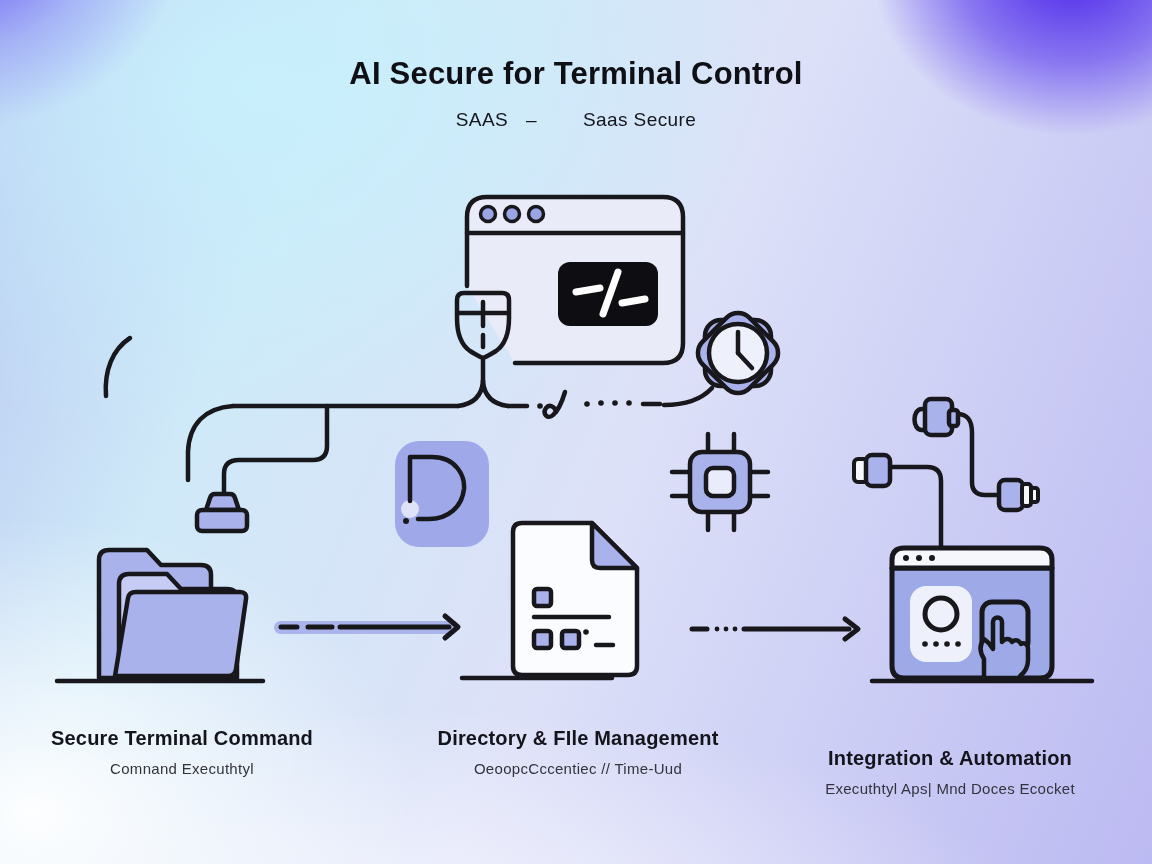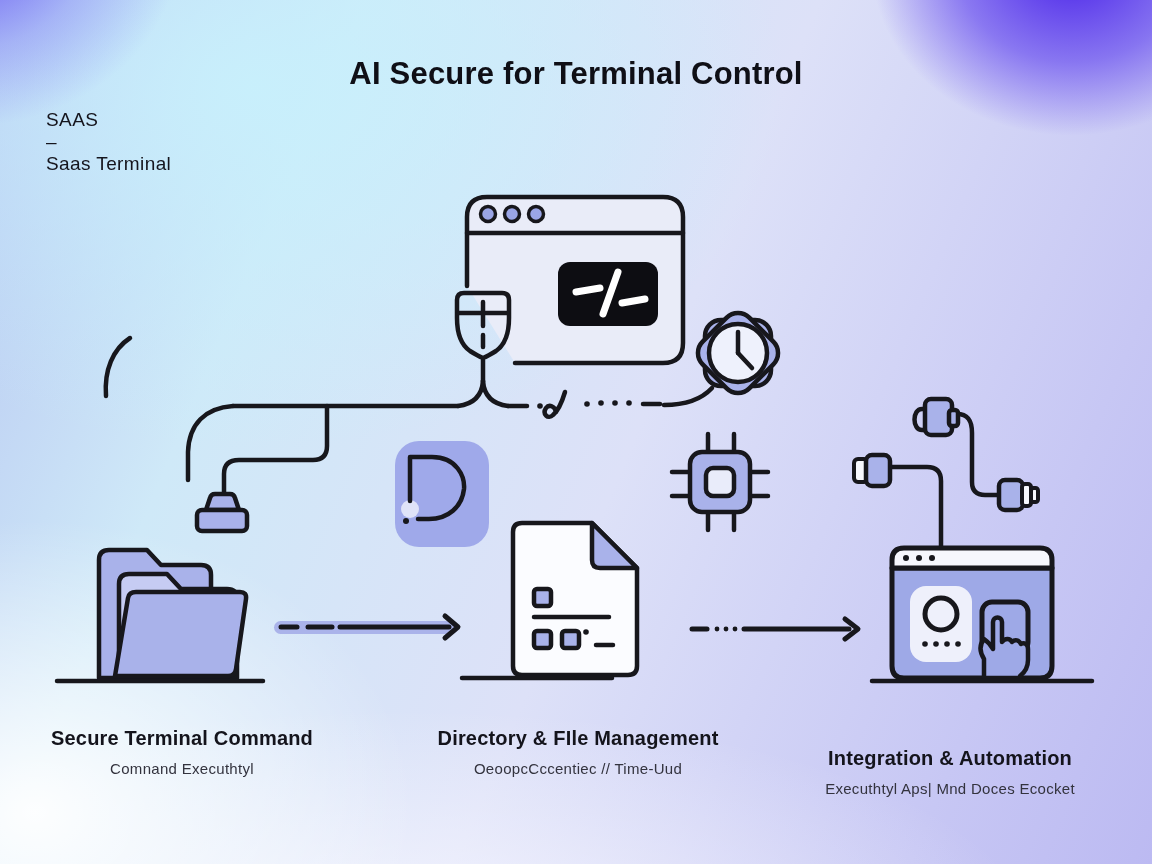--- a/index.html
+++ b/index.html
@@ -13,21 +13,21 @@
       radial-gradient(560px 430px at 3% 94%, rgba(255,255,255,.95) 0%, rgba(255,255,255,0) 68%),
       radial-gradient(900px 320px at 35% 108%, rgba(248,248,255,.8) 0%, rgba(248,248,255,0) 70%),
       linear-gradient(113deg, #b6c5f1 0%, #cfe9f8 24%, #dde1f8 54%, #c7c7f4 84%, #bcbaf2 100%);
   }
   .title{
     position:absolute;top:56px;left:0;right:0;text-align:center;
     font-size:31px;font-weight:700;letter-spacing:.2px;color:#0f0f16;
   }
   .subtitle{
     position:absolute;top:109px;left:0;right:0;display:flex;justify-content:center;align-items:baseline;
-    font-size:19px;font-weight:500;color:#15151d;letter-spacing:.4px;flex-direction:column;
+    font-size:19px;font-weight:500;color:#15151d;letter-spacing:.4px;
   }
   .subtitle .dash{margin-left:18px;}
   .subtitle .right{margin-left:46px;}
   .svg-layer{position:absolute;left:0;top:0;}
   .section{position:absolute;top:727px;width:344px;text-align:center;}
   .s1{left:10px;} .s2{left:406px;} .s3{left:778px;margin-top:20px;}
   .section .heading{font-size:20px;font-weight:600;color:#14141c;letter-spacing:.2px;}
   .section .caption{margin-top:10px;font-size:15px;font-weight:400;color:#33333e;letter-spacing:.3px;}
   
   svg .ln{fill:none;stroke:#17171c;stroke-width:4.5;stroke-linecap:round;stroke-linejoin:round;}
@@ -38,21 +38,21 @@
 </head>
 <body>
 
 <div class="stage">
 
   <div class="title">AI Secure for Terminal Control</div>
 
   <div class="subtitle">
     <span>SAAS</span>
     <span class="dash">–</span>
-    <span class="right">Saas Terminal</span>
+    <span class="right">Saas Secure</span>
   </div>
 
   <svg class="svg-layer" width="1152" height="864" viewBox="0 0 1152 864">
 
     <g>
       <path class="ln" d="M 483 360 V 381"></path>
       <path class="ln" d="M 483 381 C 482 395 474 404 458 406"></path>
       <path class="ln" d="M 483 381 C 484 395 492 404 508 406"></path>
       <path class="ln" d="M 458 406 H 233"></path>
       <path class="ln" d="M 233 406 C 205 408 189 424 188 452 L 188 480"></path>

